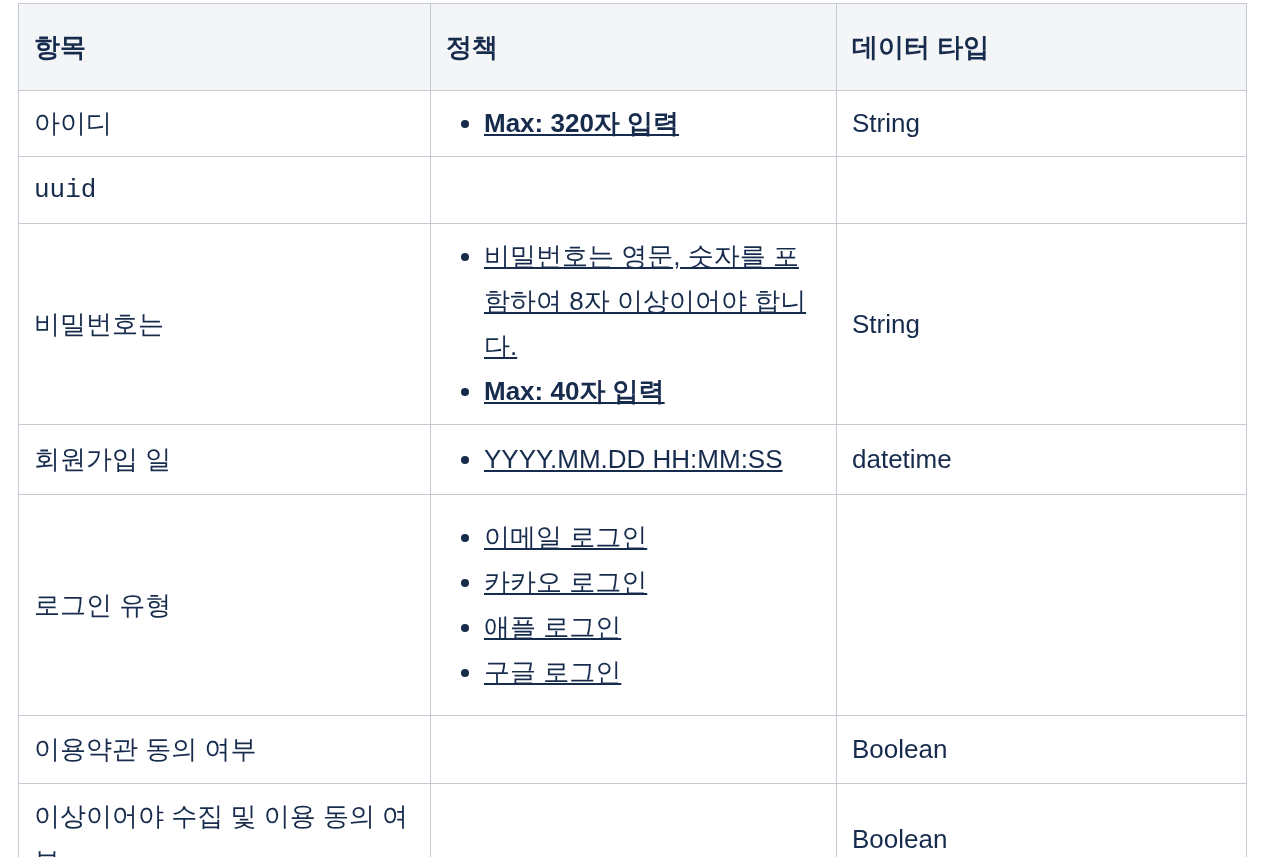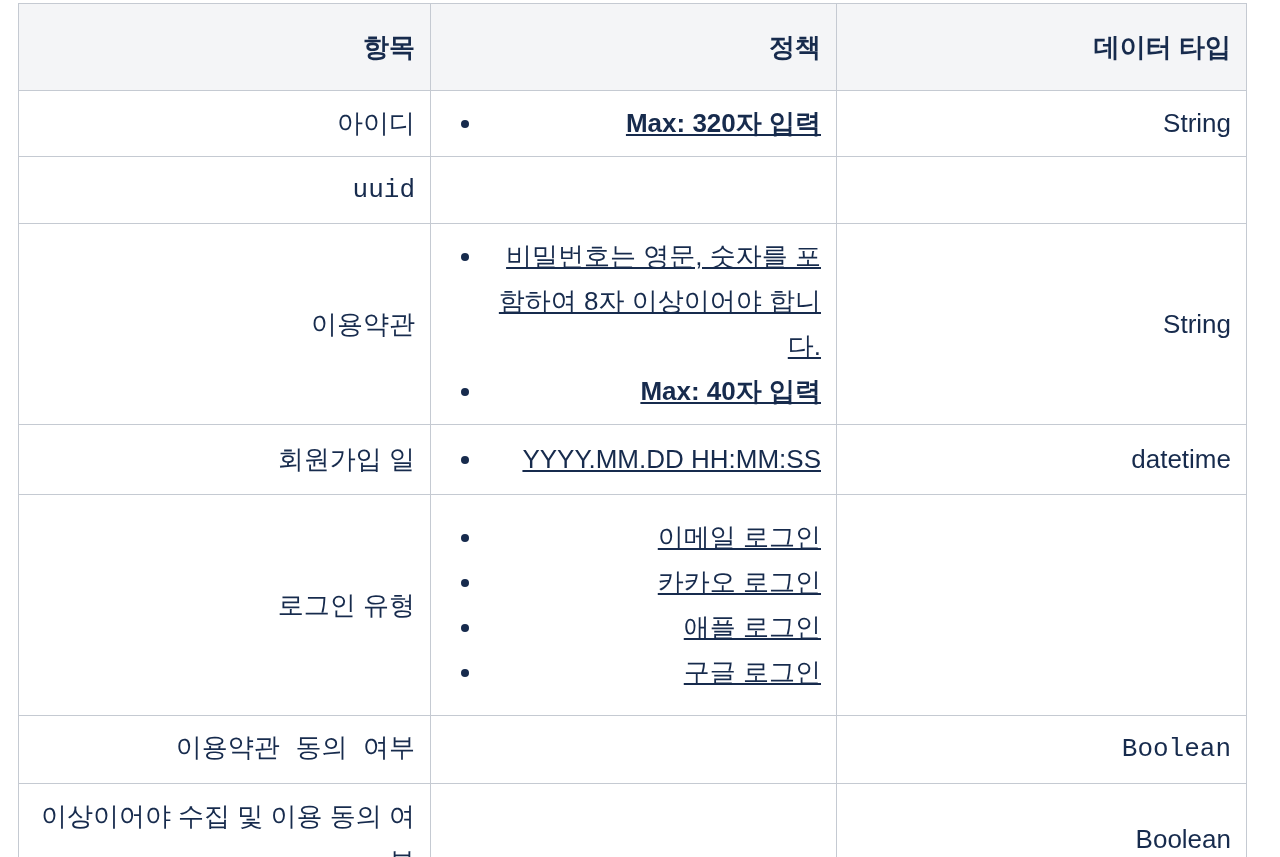--- a/index.html
+++ b/index.html
@@ -14,34 +14,34 @@
     table-layout:fixed;
     width:1228px;
     margin:3px 0 0 18px;
     font-size:26px;
     line-height:45px;
   }
   th,td{
     border:1px solid #c5cad2;
     vertical-align:middle;
     padding:10px 15px;
-    text-align:right;
+    text-align:left;
     overflow:hidden;
   }
   thead th{
     background:#f4f5f7;
     font-weight:700;
     height:66px;
   }
   tbody tr:nth-child(1){height:57px;}
   tbody tr:nth-child(2){height:67px;font-family:Liberation Mono, monospace;}
   tbody tr:nth-child(3){height:167px;}
   tbody tr:nth-child(4){height:70px;}
   tbody tr:nth-child(5){height:221px;}
-  tbody tr:nth-child(6){height:68px;font-family:Liberation Mono, monospace;}
+  tbody tr:nth-child(6){height:68px;}
   tbody tr:nth-child(7){height:72px;}
   tbody tr:nth-child(8){height:84px;}
   ul.policy-list{
     margin:0;
     padding:0 0 0 38px;
     list-style-type:disc;
     text-decoration:underline;
   }
   ul.policy-list li+li{}
   ul.policy-list:empty{display:none;}
@@ -86,21 +86,21 @@
     <td class="c-policy">
       
     </td>
     <td class="c-type">
       <span></span>
     </td>
   </tr>
 
   <tr class="row">
     <td class="c-item">
-      <span>이용약관</span>
+      <span>비밀번호는</span>
     </td>
     <td class="c-policy">
       <ul class="policy-list">
               <li>비밀번호는 영문, 숫자를 포함하여 8자 이상이어야 합니다.</li>
               <li><strong>Max: 40자 입력</strong></li>
             </ul>
     </td>
     <td class="c-type">
       <span>String</span>
     </td>

